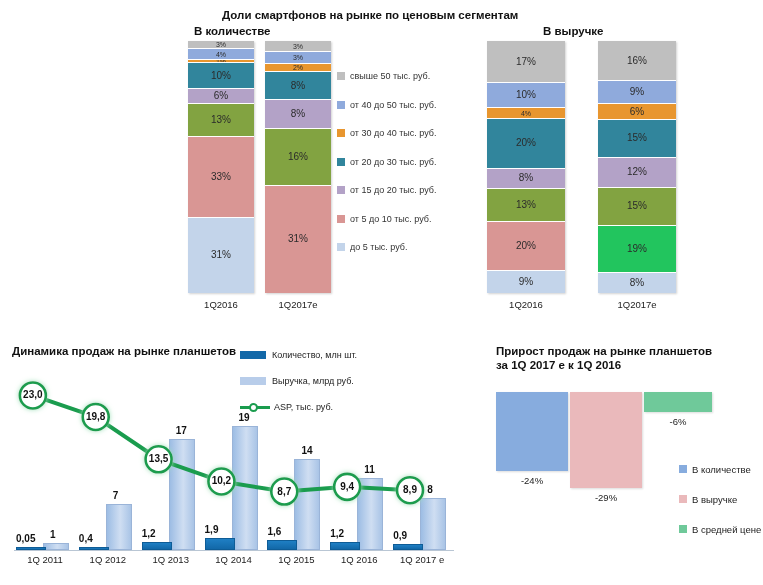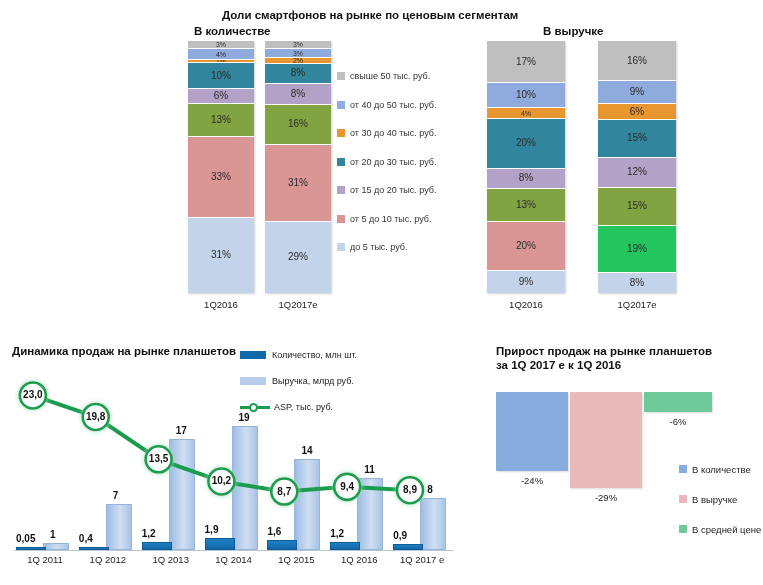--- a/index.html
+++ b/index.html
@@ -187,21 +187,20 @@
 
   <div class="stack-group" style="left:265px; top:41px; width:66px;">
     <div class="stack-bar" id="qty-bar-1">
         <div class="seg tiny" style="flex: 3 0 0px; background: rgb(191, 191, 191);">3%</div>
         <div class="seg tiny" style="flex: 3 0 0px; background: rgb(143, 170, 220);">3%</div>
         <div class="seg tiny" style="flex: 2 0 0px; background: rgb(232, 150, 47);">2%</div>
         <div class="seg" style="flex: 8 0 0px; background: rgb(49, 133, 156);">8%</div>
         <div class="seg" style="flex: 8 0 0px; background: rgb(179, 162, 199);">8%</div>
         <div class="seg" style="flex: 16 0 0px; background: rgb(130, 163, 65);">16%</div>
         <div class="seg" style="flex: 31 0 0px; background: rgb(217, 150, 148);">31%</div>
-        <div class="seg" style="flex: 29 0 0px; background: rgb(195, 212, 234);">29%</div>
       </div>
     <div class="bar-cat">1Q2017e</div>
   </div>
 
   <div id="price-legend">
       <div class="lg-row">
         <span class="lg-sw" style="background: rgb(191, 191, 191);"></span>
         <span>свыше 50 тыс. руб.</span>
       </div>
       <div class="lg-row">

